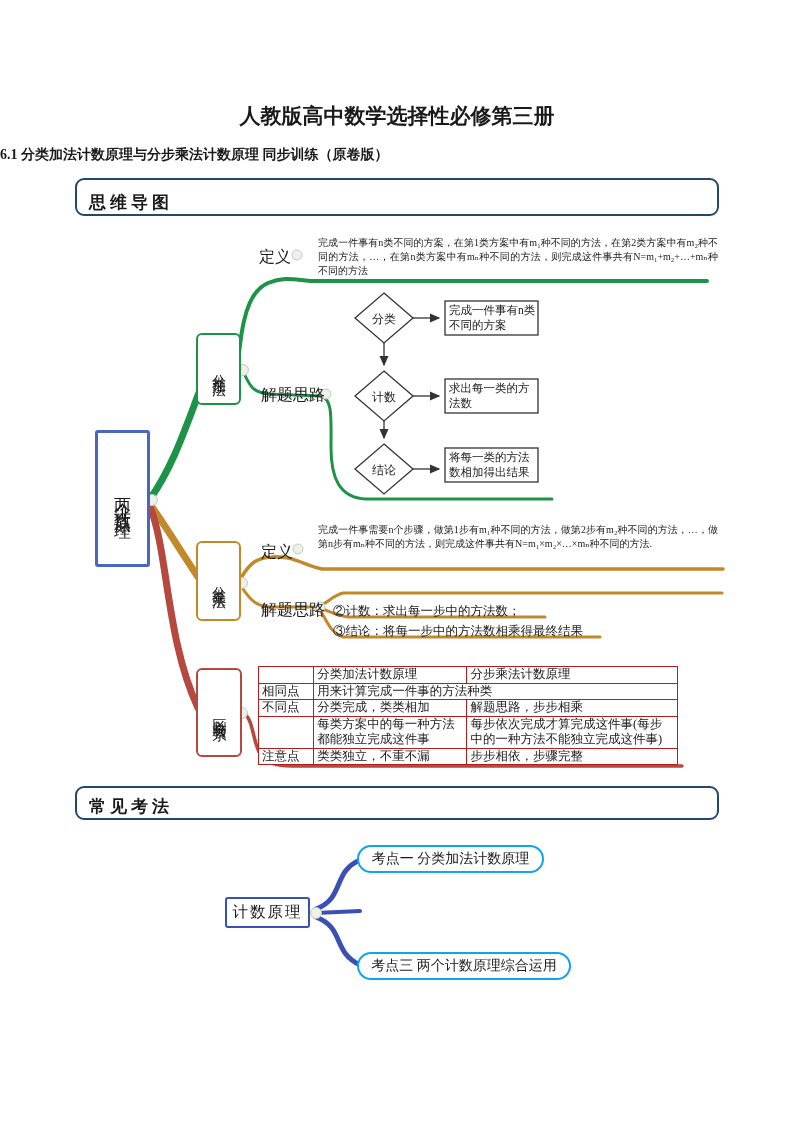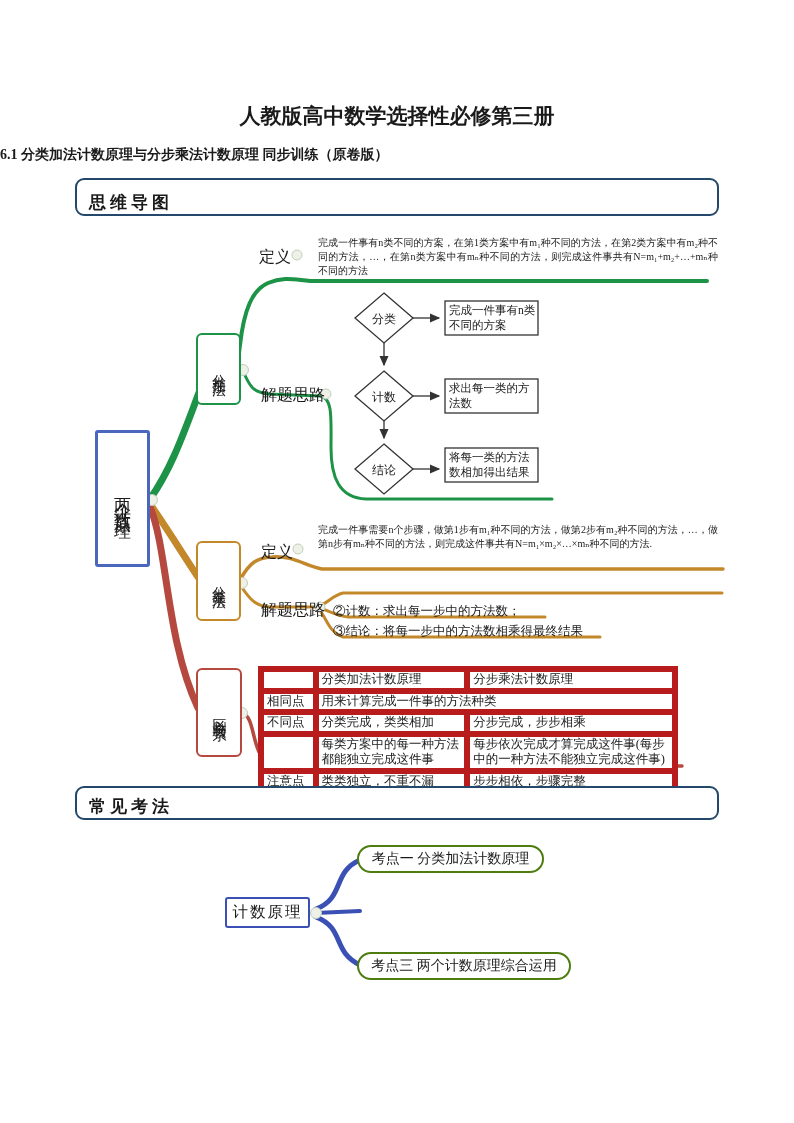--- a/index.html
+++ b/index.html
@@ -71,34 +71,34 @@
   .flow-box-text {
     position:absolute; width:88px; font-size:11.5px; line-height:15px;
   }
 
   table.cmp {
     position:absolute; left:258px; top:666px; width:420px;
     border-collapse:collapse; font-size:12.5px; line-height:15.5px;
     background:#fff;
   }
   table.cmp td {
-    border:6px solid #b91c1c; padding:0 3px; vertical-align:top;
+    border:1px solid #b91c1c; padding:0 3px; vertical-align:top;
   }
   td.c0 { width:55px; }
   td.c1 { width:153px; }
   td.c2 { width:210px; }
 
   #root2 {
     position:absolute; left:225px; top:897px; width:85px; height:31px;
     border:2.5px solid #3a50b4; border-radius:3px; background:#fff;
     display:flex; align-items:center; justify-content:center;
     font-size:15.5px; letter-spacing:2px;
   }
   .pill {
-    position:absolute; height:28px; border:2px solid #4d7c0f;
+    position:absolute; height:28px; border:2px solid #0ea5e9;
     border-radius:15px; background:#fff;
     display:flex; align-items:center; justify-content:center;
     font-size:14px; white-space:nowrap;
   }
   #pill1 { left:357px; top:845px; width:187px; }
   #pill2 { left:357px; top:898px; width:187px; }
   #pill3 { left:357px; top:952px; width:214px; }
 </style>
 </head>
 <body>
@@ -192,21 +192,21 @@
       <td class="c1">分类加法计数原理</td>
       <td class="c2">分步乘法计数原理</td>
     </tr>
     <tr>
       <td class="c0">相同点</td>
       <td colspan="2">用来计算完成一件事的方法种类</td>
     </tr>
     <tr>
       <td class="c0">不同点</td>
       <td class="c1">分类完成，类类相加</td>
-      <td class="c2">分步完成，步步相乘</td>
+      <td class="c2">解题思路，步步相乘</td>
     </tr>
     <tr>
       <td class="c0"></td>
       <td class="c1">每类方案中的每一种方法都能独立完成这件事</td>
       <td class="c2">每步依次完成才算完成这件事(每步中的一种方法不能独立完成这件事)</td>
     </tr>
     <tr>
       <td class="c0">注意点</td>
       <td class="c1">类类独立，不重不漏</td>
       <td class="c2">步步相依，步骤完整</td>

